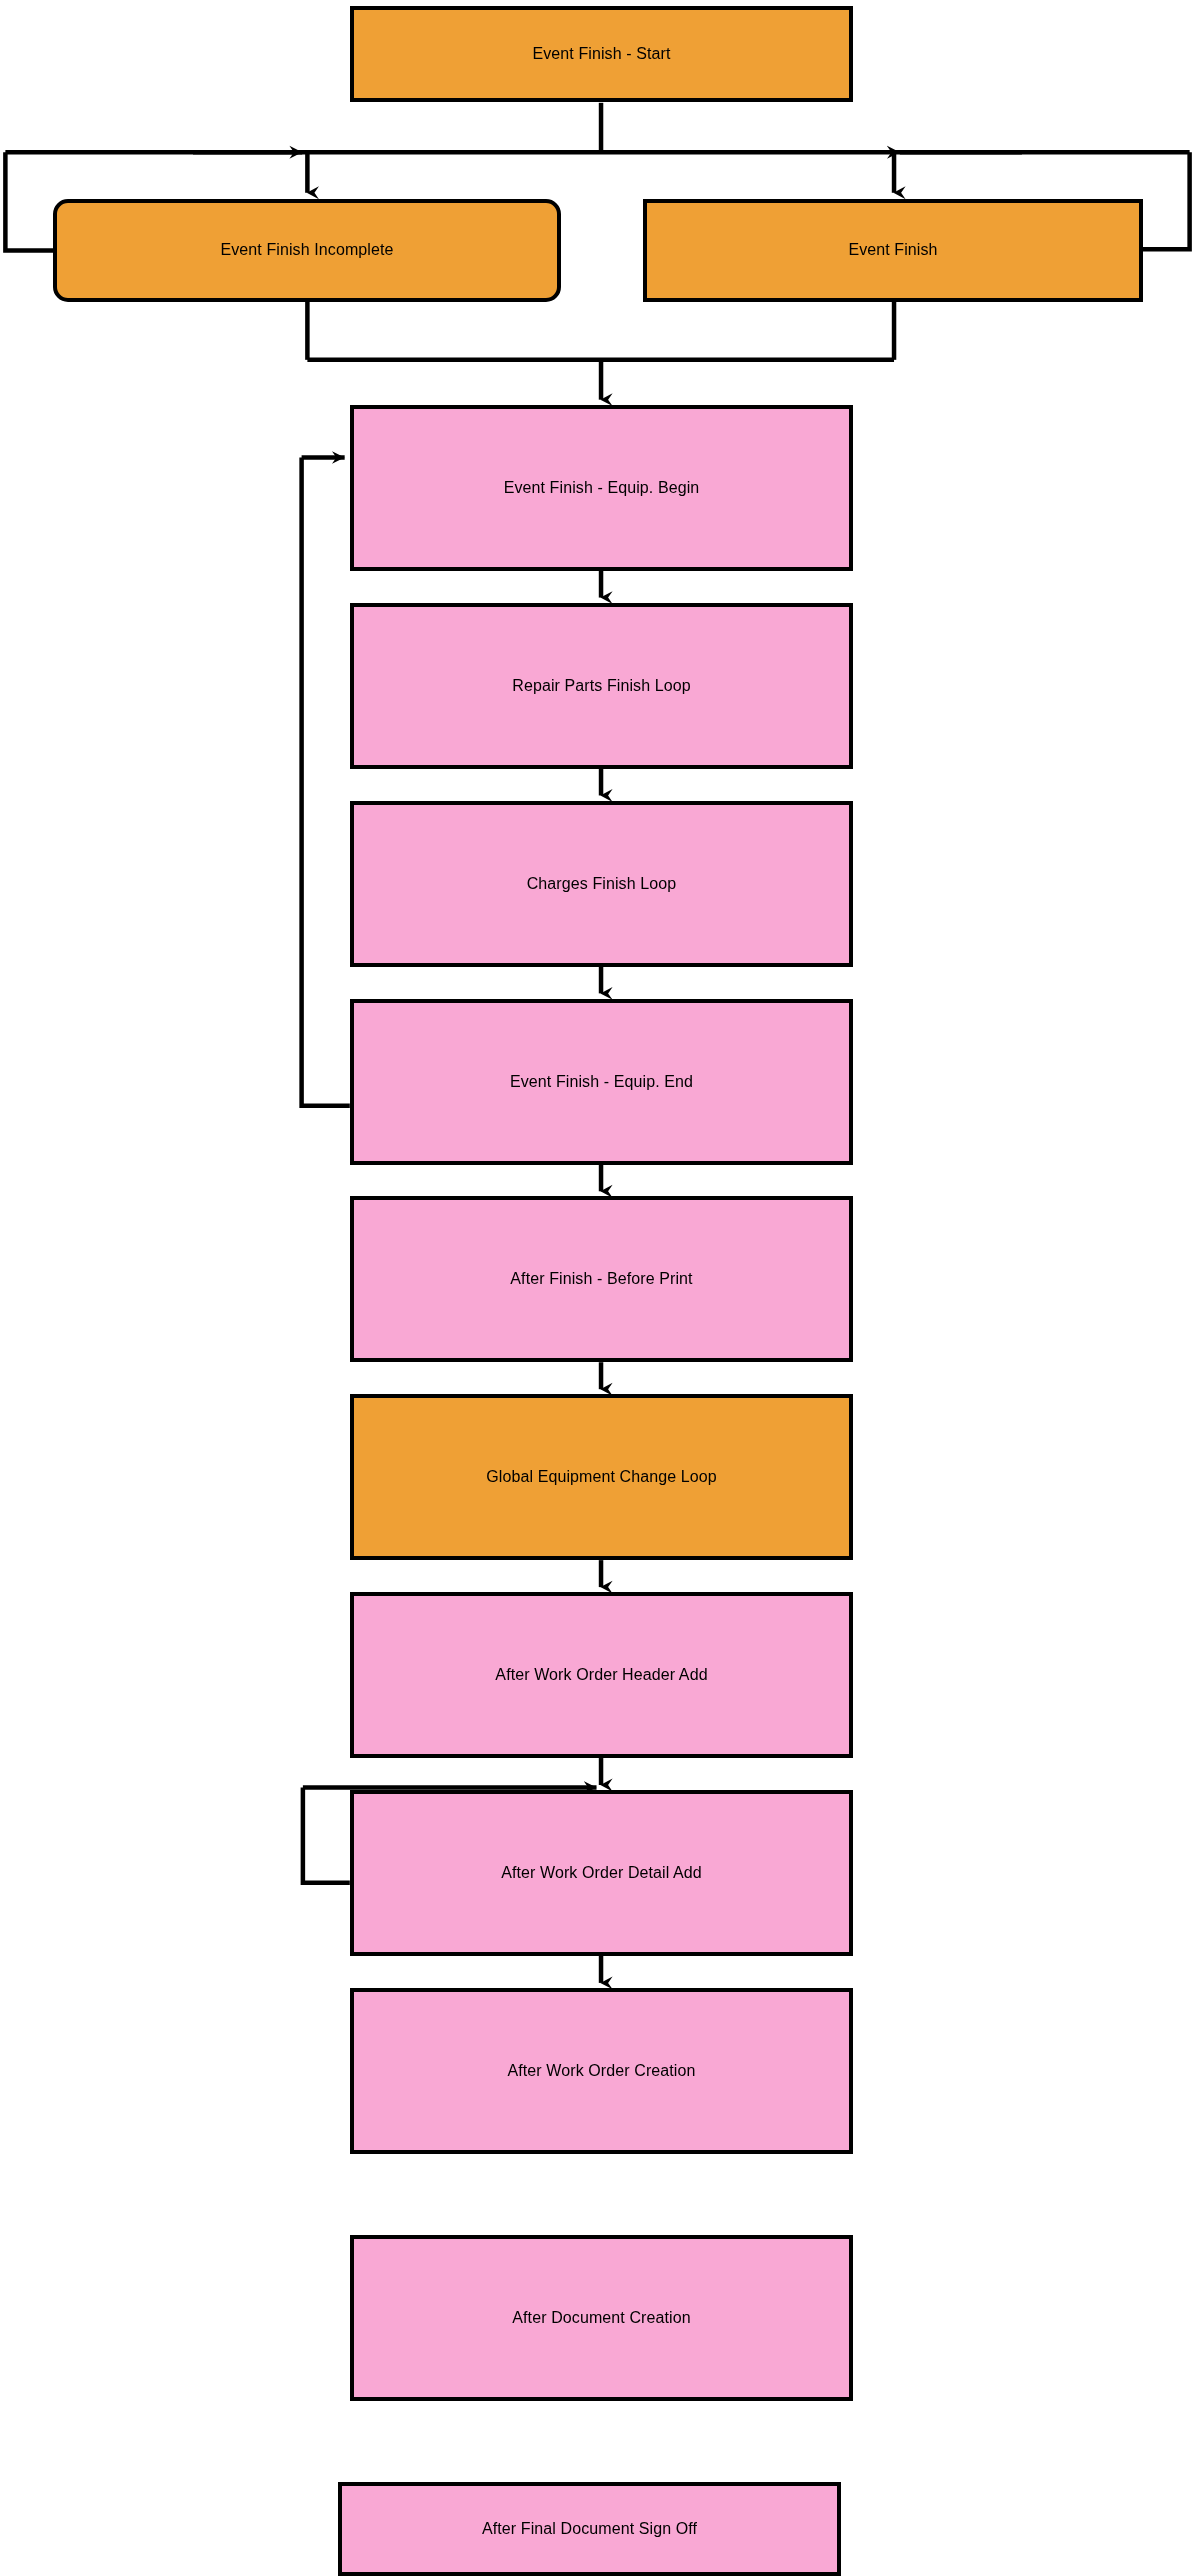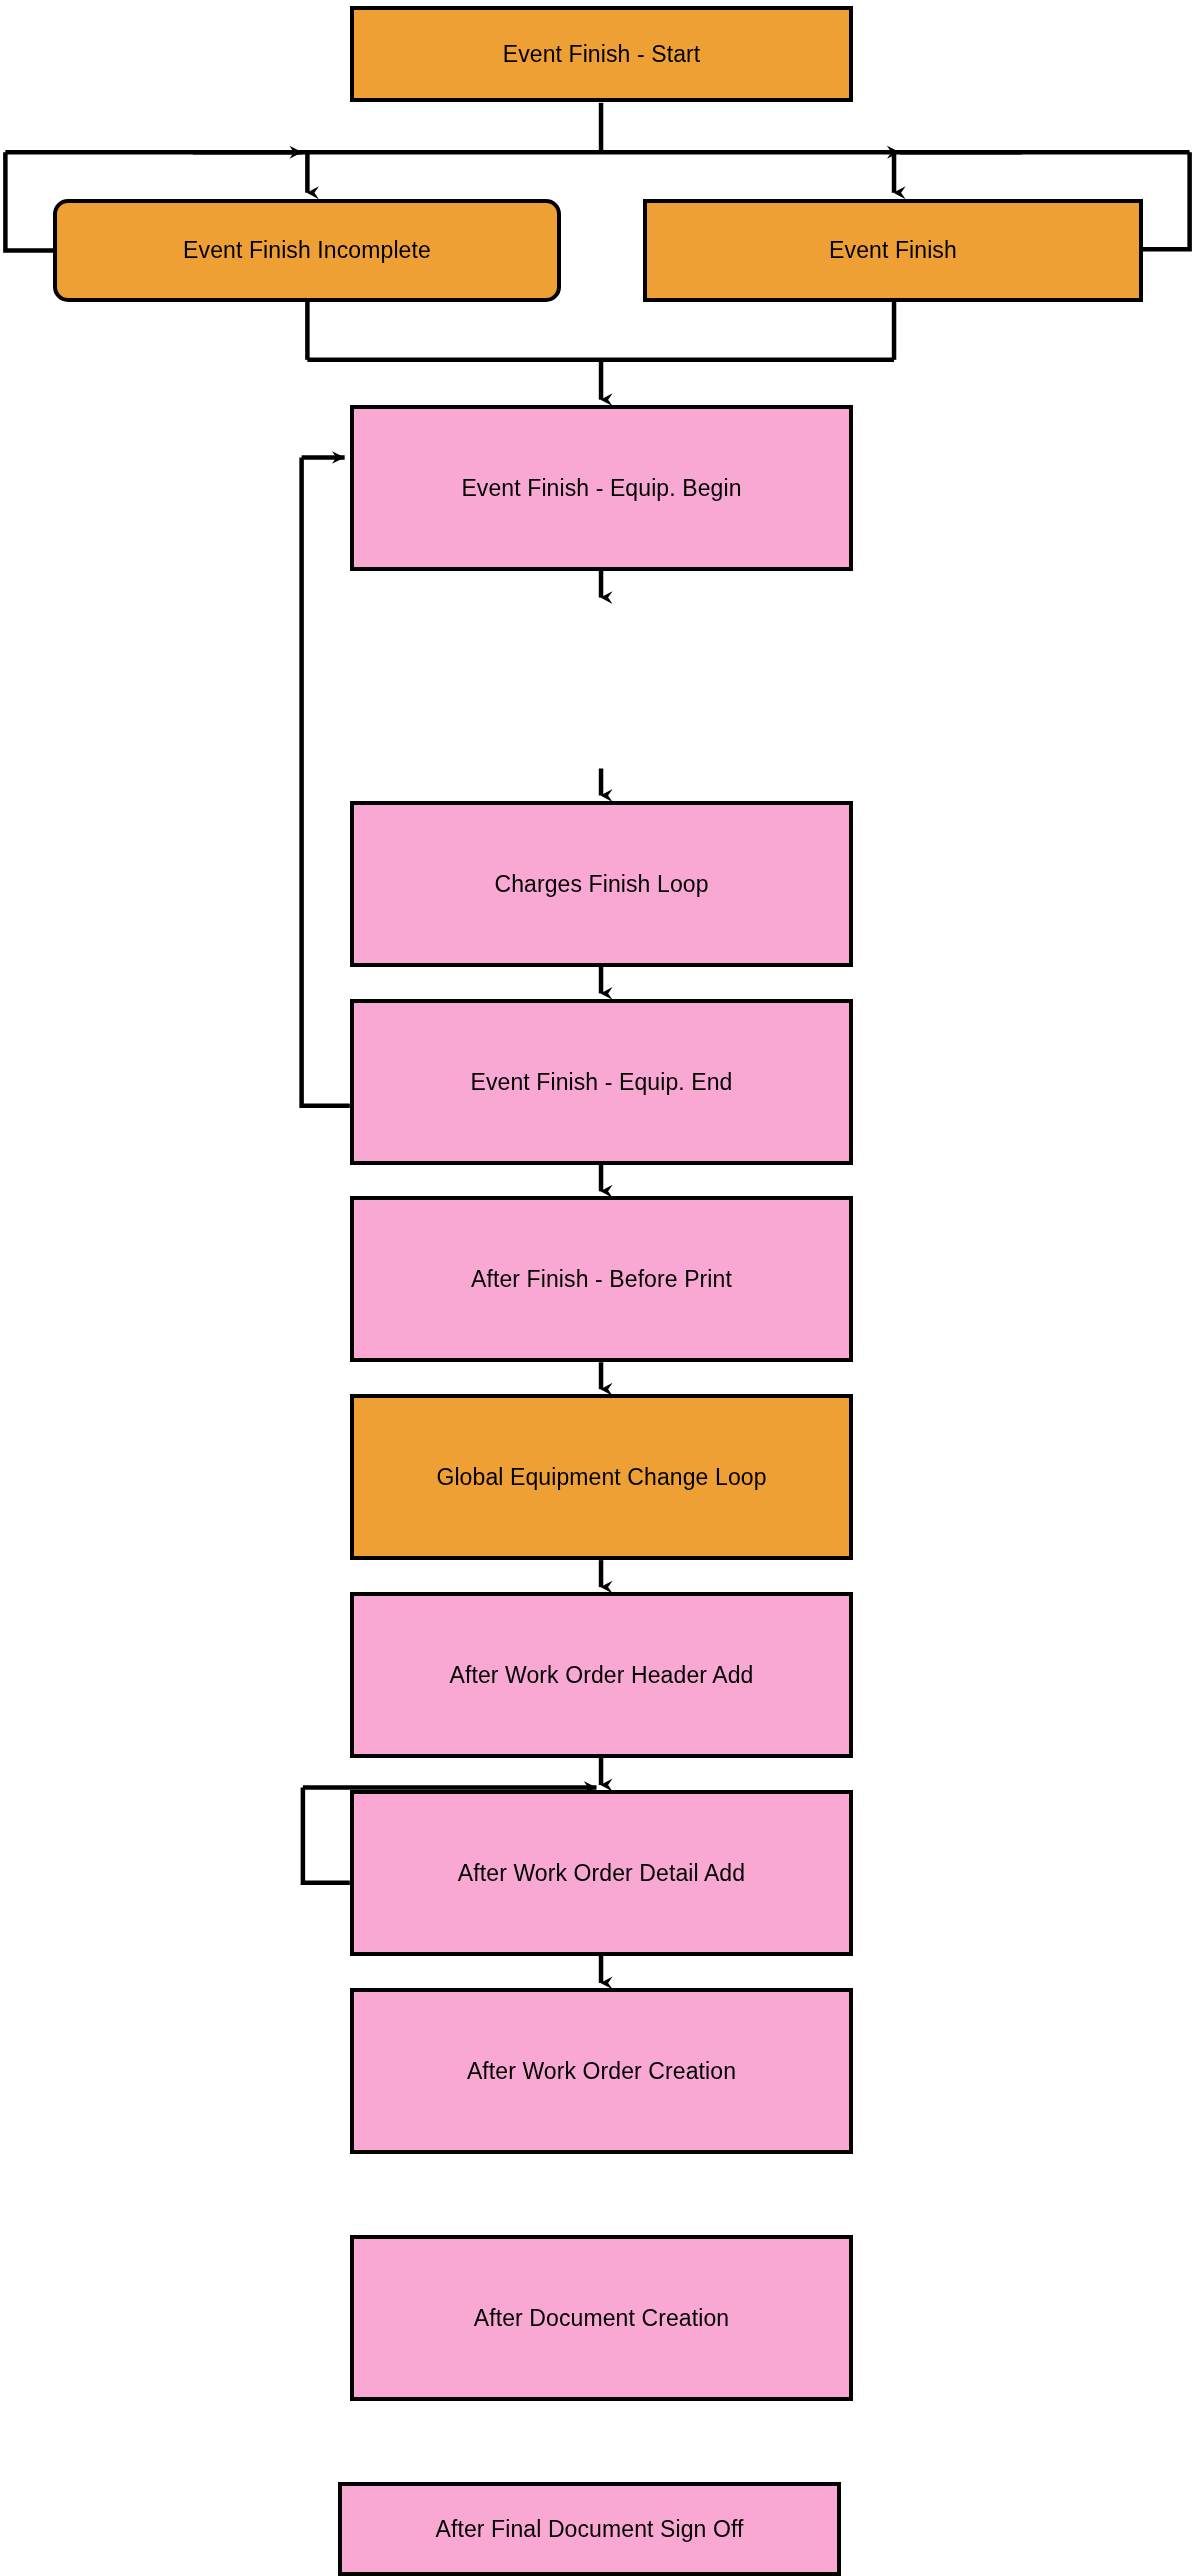--- a/index.html
+++ b/index.html
@@ -28,21 +28,21 @@
   }
   .node-box {
     position: absolute;
     box-sizing: border-box;
     border: 4.5px solid #000000;
     display: flex;
     align-items: center;
     justify-content: center;
     text-align: right;
     font-family: "Liberation Sans", sans-serif;
-    font-size: 23px;
+    font-size: 16px;
     line-height: 1.15;
     color: #000000;
     letter-spacing: 0.1px;
     padding: 2.6px 7.7px;
   }
   .node-fill-orange { background: #EFA035; }
   .node-fill-white  { background: #f9a8d4; }
   .node-label { display: block; }
 </style>
 </head>
@@ -110,20 +110,23 @@
   </div>
 
   <div class="node-box node-fill-orange" style="left:643px; top:199px; width:500px; height:103px;">
     <span class="node-label">Event Finish</span>
   </div>
 
   <div class="node-box node-fill-white" style="left:350px; top:405px; width:503px; height:166px;">
     <span class="node-label">Event Finish - Equip. Begin</span>
   </div>
 
+  <div class="node-box node-fill-white" style="left:350px; top:603px; width:503px; height:166px;">
+    <span class="node-label">Repair Parts Finish Loop</span>
+  </div>
 
   <div class="node-box node-fill-white" style="left:350px; top:801px; width:503px; height:166px;">
     <span class="node-label">Charges Finish Loop</span>
   </div>
 
   <div class="node-box node-fill-white" style="left:350px; top:999px; width:503px; height:166px;">
     <span class="node-label">Event Finish - Equip. End</span>
   </div>
 
   <div class="node-box node-fill-white" style="left:350px; top:1196px; width:503px; height:166px;">

